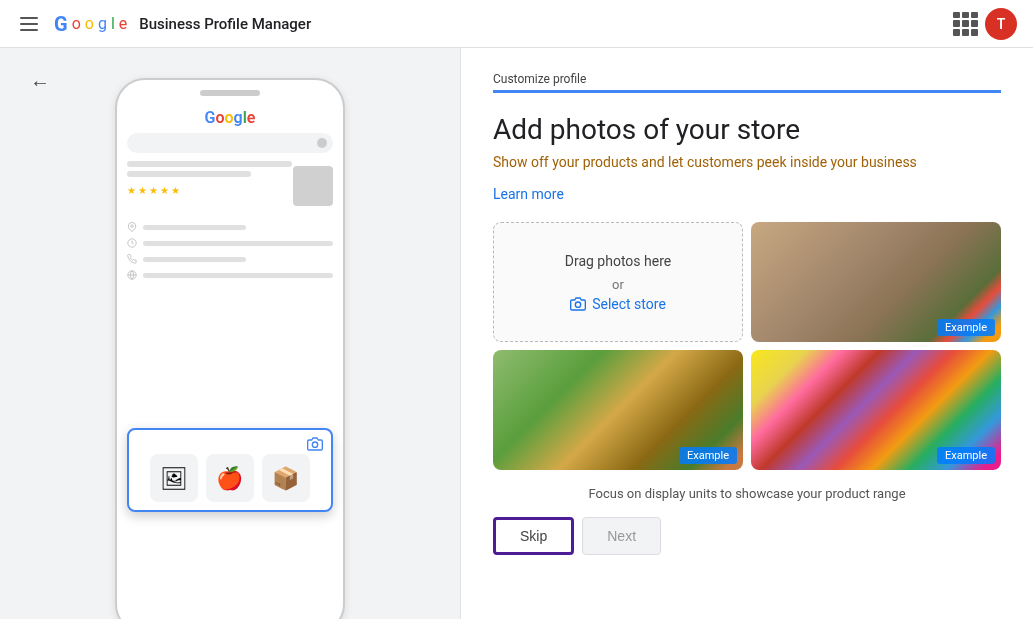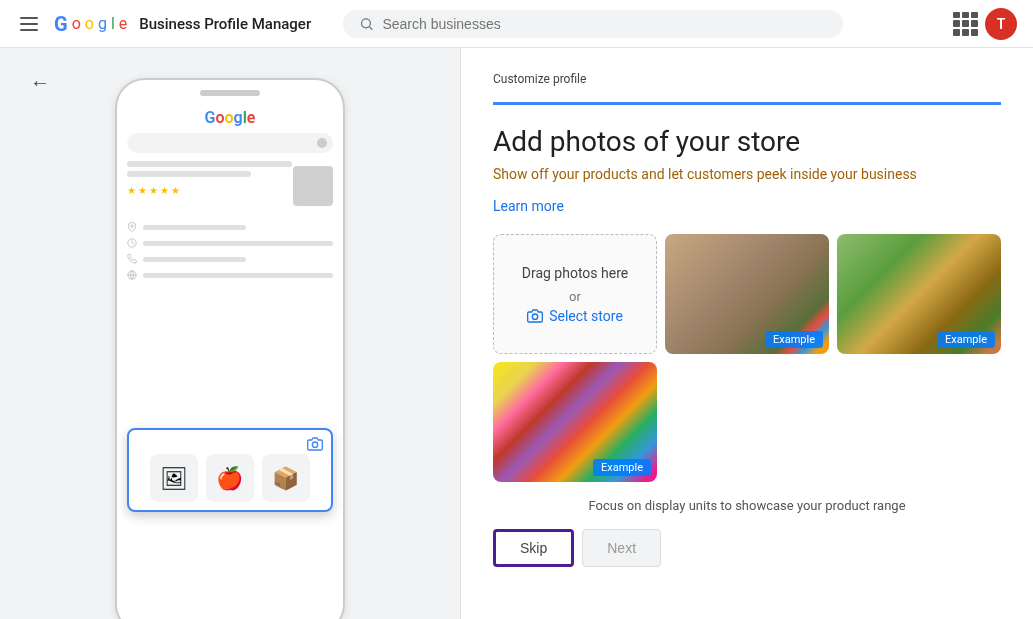--- a/index.html
+++ b/index.html
@@ -73,29 +73,29 @@
 
     
     .phone-bottom { padding: 8px 10px; margin-top: 4px; }
     .phone-bottom-row { display: flex; align-items: center; gap: 6px; margin-bottom: 6px; }
     .phone-bottom-line { flex: 1; height: 5px; background: #e0e0e0; border-radius: 3px; }
     .phone-bottom-line.short { flex: 0 0 50%; }
 
     
     .right-panel { flex: 1; background: #fff; padding: 24px 32px; overflow-y: auto; border-left: 1px solid #e0e0e0; }
 
-    .step-label { font-size: 12px; color: #444; margin-bottom: 16px; }
+    .step-label { font-size: 12px; color: #444; margin-bottom: 4px; }
     .step-progress { height: 3px; background: #4285f4; width: 100%; margin-bottom: 20px; }
 
     .page-title { font-size: 28px; font-weight: 400; color: #202124; margin-bottom: 8px; }
     .page-subtitle { font-size: 14px; color: #a16207; margin-bottom: 16px; }
     .learn-more { font-size: 14px; color: #1a73e8; cursor: pointer; text-decoration: none; margin-bottom: 20px; display: block; }
 
     
-    .photo-grid { display: grid; grid-template-columns: 1fr 1fr 1fr; gap: 8px; margin-bottom: 16px; }
+    .photo-grid { display: grid; grid-template-columns: 1fr 1fr; gap: 8px; margin-bottom: 16px; }
 
     
     .upload-box {
       border: 1px dashed #bbb; border-radius: 8px; display: flex; flex-direction: column;
       align-items: center; justify-content: center; padding: 20px; cursor: pointer;
       min-height: 120px; background: #fafafa;
     }
     .upload-text { font-size: 14px; color: #444; text-align: center; margin-bottom: 4px; }
     .upload-or { font-size: 13px; color: #777; margin: 4px 0; }
     .select-photos-btn { display: flex; align-items: center; gap: 6px; color: #1a73e8; font-size: 14px; cursor: pointer; }
@@ -139,27 +139,20 @@
   </div>
   <div class="topnav-logo">
     <span class="logo-g">G</span>
       <span class="logo-o1">o</span>
       <span class="logo-o2">o</span>
       <span class="logo-g2">g</span>
       <span class="logo-l">l</span>
       <span class="logo-e">e</span>
   </div>
   <span class="topnav-title">Business Profile Manager</span>
-  <div class="topnav-search">
-    <svg width="16" height="16" viewBox="0 0 24 24" fill="none" stroke="#777" stroke-width="2">
-      <circle cx="11" cy="11" r="7"></circle>
-        <line x1="21" y1="21" x2="16.65" y2="16.65"></line>
-    </svg>
-    <input type="text" placeholder="Search businesses" style="">
-  </div>
   <div class="topnav-right">
     <div class="grid-icon">
       <span></span>
         <span></span>
         <span></span>
       <span></span>
         <span></span>
         <span></span>
       <span></span>
         <span></span>

